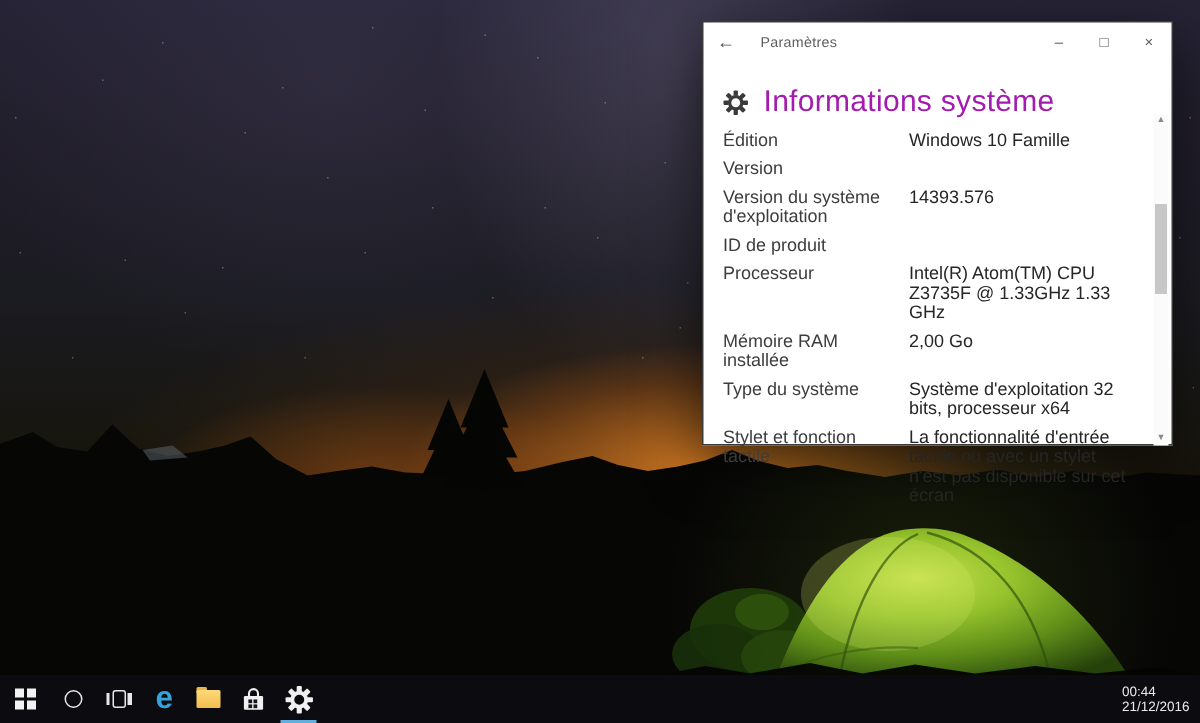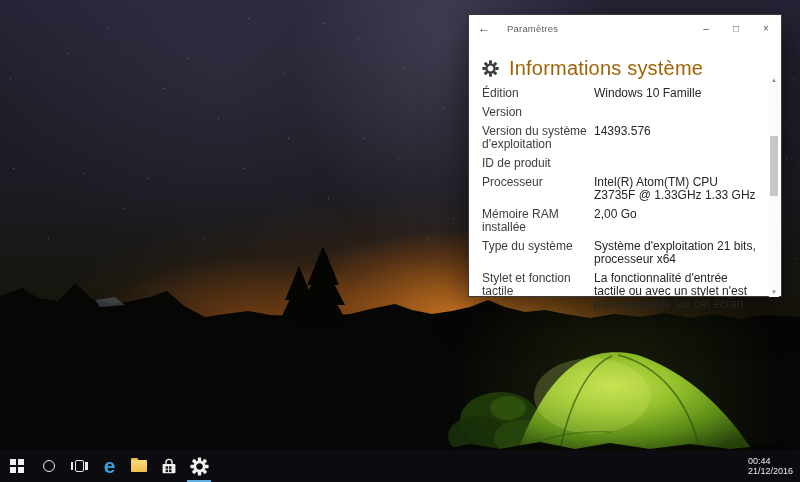--- a/index.html
+++ b/index.html
@@ -41,25 +41,25 @@
   .win { position:absolute; left:468px; top:14px; width:314px; height:283px;
          background:#fff; border:1px solid #3a3a3a;
          box-shadow:0 12px 34px rgba(0,0,0,.55); color:#222; }
   .titlebar { position:absolute; top:0; left:0; right:0; height:26px; display:flex; align-items:center; }
   .back-btn { width:30px; text-align:center; font-size:12px; color:#4a4a4a; background:none; border:none; cursor:pointer; }
   .win-title { font-size:9.5px; color:#5f5f5f; margin-left:8px; letter-spacing:.2px; }
   .win-controls { margin-left:auto; display:flex; height:100%; }
   .win-ctl { width:30px; height:100%; display:flex; align-items:center; justify-content:center;
              font-size:10px; color:#5a5a5a; background:none; border:none; cursor:pointer; }
   .heading { position:absolute; left:13px; top:42px; display:flex; align-items:center; gap:10px; }
-  .heading-text { font-size:20px; font-weight:300; color:#a16207; letter-spacing:.2px; }
+  .heading-text { font-size:20px; font-weight:300; color:#a21caf; letter-spacing:.2px; }
   .rows { position:absolute; left:13px; top:72px; right:24px; display:flex; flex-direction:column; gap:6px; }
   .row { display:flex; font-size:12px; line-height:13px; }
   .row .lbl { width:112px; flex:none; color:#3d3d3d; padding-right:6px; }
-  .row .val { flex:1; color:#262626; }
+  .row .val { flex:1; color:#262626;margin-left:12px; }
 
   
   .sbar { position:absolute; right:2px; top:61px; bottom:-1px; width:10px; background:#fbfbfb; }
   .sbar .arr { position:absolute; left:0; width:10px; height:9px; font-size:6px; line-height:9px;
                text-align:center; color:#8a8a8a; }
   .sbar .arr.up { top:0; } .sbar .arr.dn { bottom:0; }
   .sbar .thumb { position:absolute; left:1px; width:8px; top:60px; height:60px; background:#c7c7c7; }
 
   
   .taskbar { position:absolute; left:0; right:0; bottom:0; height:32px; background:#0c0c10;
@@ -186,21 +186,21 @@
       <div class="row">
         <span class="lbl">Processeur</span>
         <span class="val">Intel(R) Atom(TM) CPU  Z3735F @ 1.33GHz   1.33 GHz</span>
       </div>
       <div class="row">
         <span class="lbl">Mémoire RAM installée</span>
         <span class="val">2,00 Go</span>
       </div>
       <div class="row">
         <span class="lbl">Type du système</span>
-        <span class="val">Système d'exploitation 21 bits, processeur x64</span>
+        <span class="val">Système d'exploitation 32 bits, processeur x64</span>
       </div>
       <div class="row">
         <span class="lbl">Stylet et fonction tactile</span>
         <span class="val">La fonctionnalité d'entrée tactile ou avec un stylet n'est pas disponible sur cet écran</span>
       </div>
     </div>
 
     <div class="sbar">
       <div class="arr up">▲</div>
       <div class="thumb"></div>

